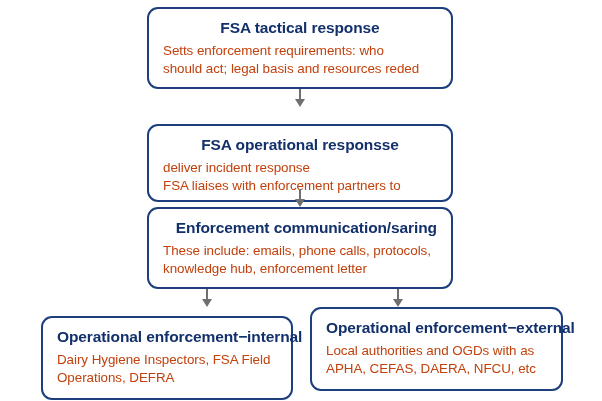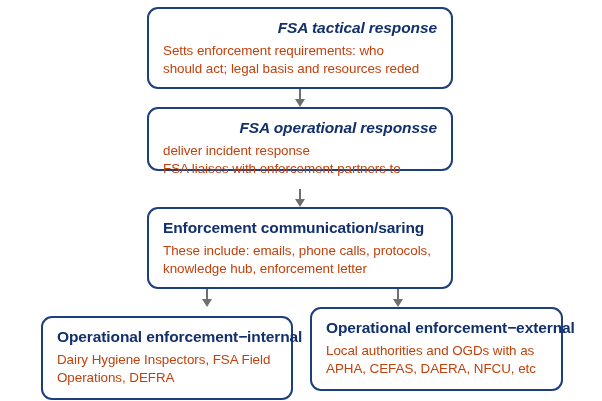--- a/index.html
+++ b/index.html
@@ -31,41 +31,40 @@
   .node-title {
     color: #12306b;
     font-weight: bold;
     font-size: 15.5px;
     line-height: 19px;
     letter-spacing: -0.1px;
     margin: 0 0 5px 0;
     white-space: nowrap;
   }
   .node-title.centered {
-    text-align: right;
-    font-style: italic;
+    text-align: center;
   }
   .node-title.left {
-    text-align: left;
+    text-align: right;
   }
   .node-body {
     color: #c2410c;
     font-size: 13.4px;
     line-height: 17.5px;
     letter-spacing: -0.05px;
     margin: 0;
   }
   .node-body .ln {
     display: block;
     white-space: nowrap;
   }
 
   
   #node-tactical    { left: 147px; top: 7px;   width: 306px; height: 82px; }
-  #node-operational { left: 147px; top: 107px; width: 306px; height: 64px; }
+  #node-operational { left: 147px; top: 124px; width: 306px; height: 78px; }
   #node-comms       { left: 147px; top: 207px; width: 306px; height: 82px; }
   #node-internal    { left: 41px;  top: 316px; width: 252px; height: 84px; }
   #node-external    { left: 310px; top: 307px; width: 253px; height: 84px; border-radius: 11px; }
 
   
   .connector {
     position: absolute;
   }
   .connector .stem {
     position: absolute;

